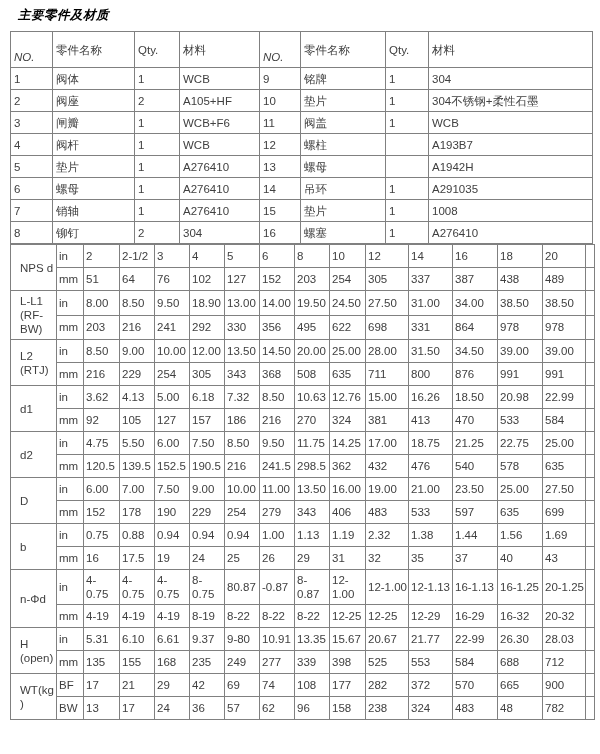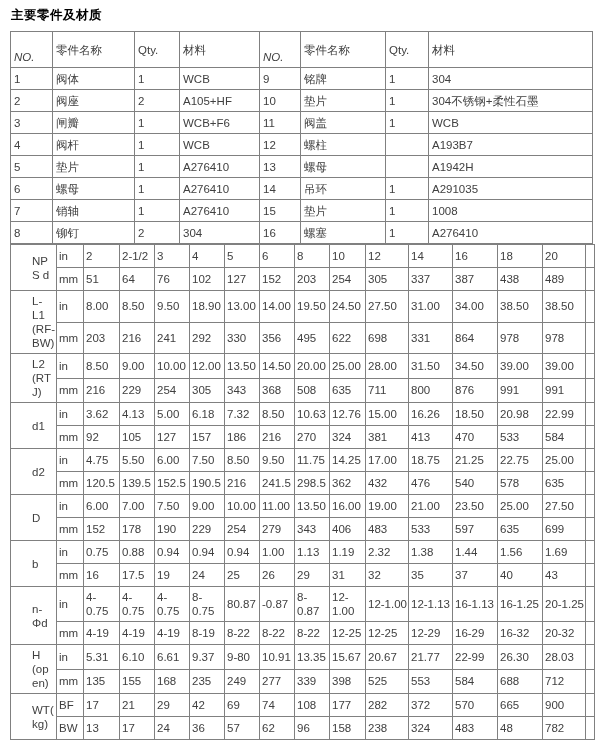--- a/index.html
+++ b/index.html
@@ -11,22 +11,23 @@
     overflow: hidden;
     font-family: "Liberation Sans", "DejaVu Sans", sans-serif;
   }
   .page {
     padding: 5px 7px 0 10px;
   }
   .sec-title {
     font-size: 12.5px;
     font-weight: bold;
     color: #000000;
-    margin: 2px 0 7px 1px;
+    margin: 2px 0 7px 8px;
     letter-spacing: 0.5px;
+    font-style: italic;
   }
   .sec-title.second {
     margin-top: 21px;
     margin-bottom: 7px;
   }
   table {
     border-collapse: collapse;
     table-layout: fixed;
   }
   th, td {
@@ -46,21 +47,21 @@
   .parts thead th { height: 30px; }
   .parts thead th.no-col { vertical-align: bottom; padding-bottom: 3px; font-style: italic; }
   .parts tbody td { height: 17px; }
   
   .dims { width: 584px; }
   .dims td {
     padding: 3px 1px 3px 2px;
     line-height: 14px;
     height: 16px;
   }
-  .dims td.label { padding-left: 21px; margin-left: 26px; }
+  .dims td.label { padding-left: 9px; margin-left: 26px; }
   .dims td.empty { padding: 0; }
 </style>
 </head>
 <body>
 
 <div class="page">
 
   <div class="sec-title">主要零件及材质</div>
 
   <table class="parts">

